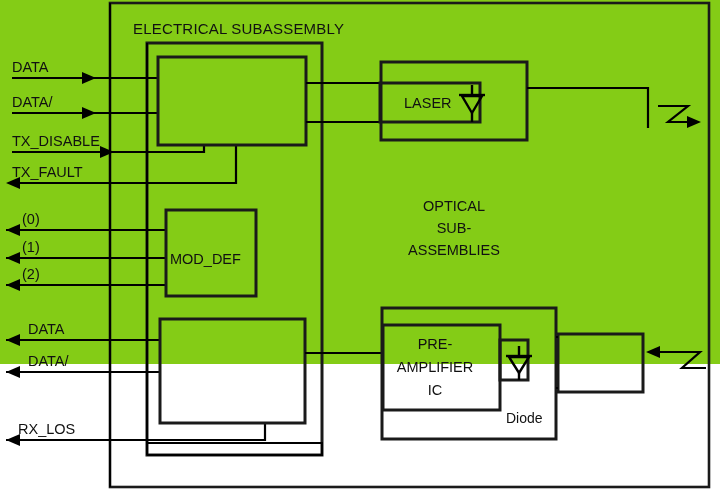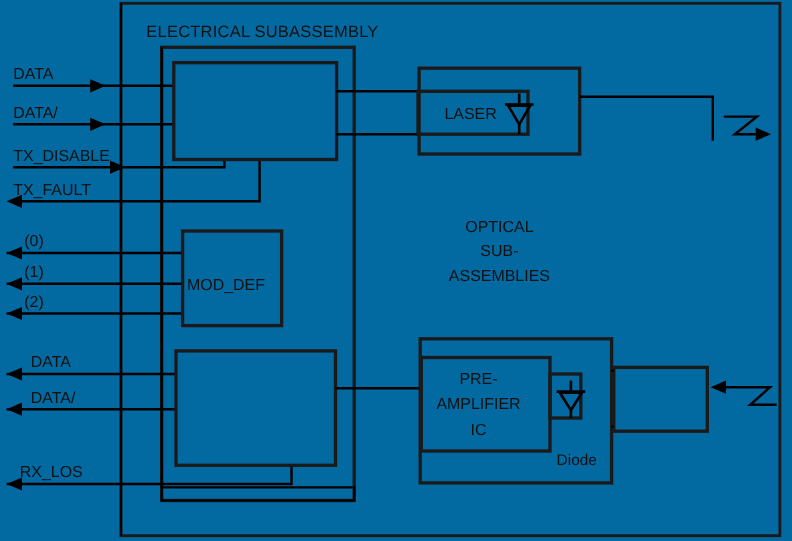--- a/index.html
+++ b/index.html
@@ -1,18 +1,18 @@
 <!DOCTYPE html>
 <html><head>
 <meta charset="utf-8">
 <style>
   html,body{margin:0;padding:0;background:#ffffff;}
   body{width:720px;height:492px;overflow:hidden;
        font-family:"Liberation Sans",sans-serif;}
-  #diagram-root{position:relative;width:720px;height:492px;background:#0369a1;}
+  #diagram-root{position:relative;width:720px;height:364px;background:#84cc16;}
   svg{display:block;}
   .wire{stroke:#000;stroke-width:2.2;fill:none;}
   .wire-thin{stroke:#000;stroke-width:2;fill:none;}
   .boxline{stroke:#1a1a1a;stroke-width:3;fill:none;}
   .boxline-outer{stroke:#1a1a1a;stroke-width:2.6;fill:none;}
   .arrowhead{fill:#000;stroke:none;}
   .lbl{font-family:"Liberation Sans",sans-serif;font-size:14.5px;fill:#111;}
   .lbl-sm{font-family:"Liberation Sans",sans-serif;font-size:14px;fill:#111;}
   .lbl-title{font-family:"Liberation Sans",sans-serif;font-size:15px;fill:#111;
              letter-spacing:.2px;}

